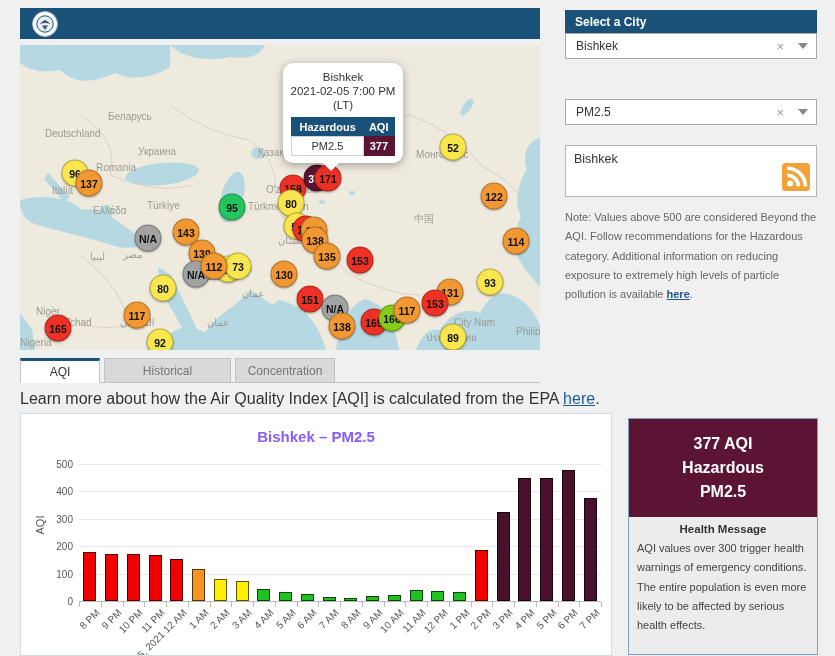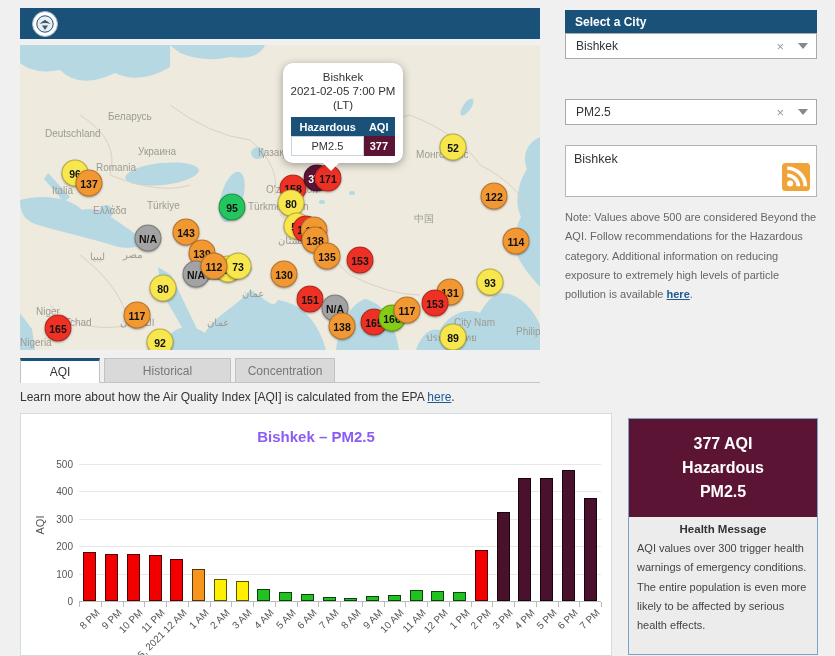--- a/index.html
+++ b/index.html
@@ -36,21 +36,21 @@
 
   
   .tabs { position:absolute; left:20px; top:358px; width:520px; height:25px;
     display:flex; border-bottom:1px solid #c5c5c5; }
   .tab { height:24px; display:flex; align-items:center; justify-content:center;
     font-size:12px; color:#777; background:#d9d9d9; border:1px solid #c2c2c2;
     border-bottom:none; margin-right:4px; cursor:pointer; }
   .tab:nth-child(1){ width:80px; } .tab:nth-child(2){ width:127px; } .tab:nth-child(3){ width:100px; }
   .tab.active { background:#fff; color:#333; border-top:3px solid var(--blue); height:25px; margin-bottom:-1px; }
 
-  .learn-more { position:absolute; left:20px; top:390px; font-size:12px; color:#333; }
+  .learn-more { position:absolute; left:20px; top:390px; font-size:16px; color:#333; }
   a.lnk { color:#1f5a92; text-decoration:underline; cursor:pointer; }
 
   
   .chart-panel { position:absolute; left:20px; top:413px; width:592px; height:243px;
     background:#fff; border:1px solid #d3dbe3; overflow:hidden; }
   .chart-title { position:absolute; left:0; top:14px; width:100%; text-align:center;
     font-size:15px; font-weight:bold; color:#8b5cf6; }
   .plot { position:absolute; left:58px; top:50px; width:522px; height:137px; }
   .gridline { position:absolute; left:0; width:100%; height:1px; background:#e8e8e8; }
   .axis-x { position:absolute; left:0; bottom:-1px; width:100%; height:1px; background:#b9b9b9; }

